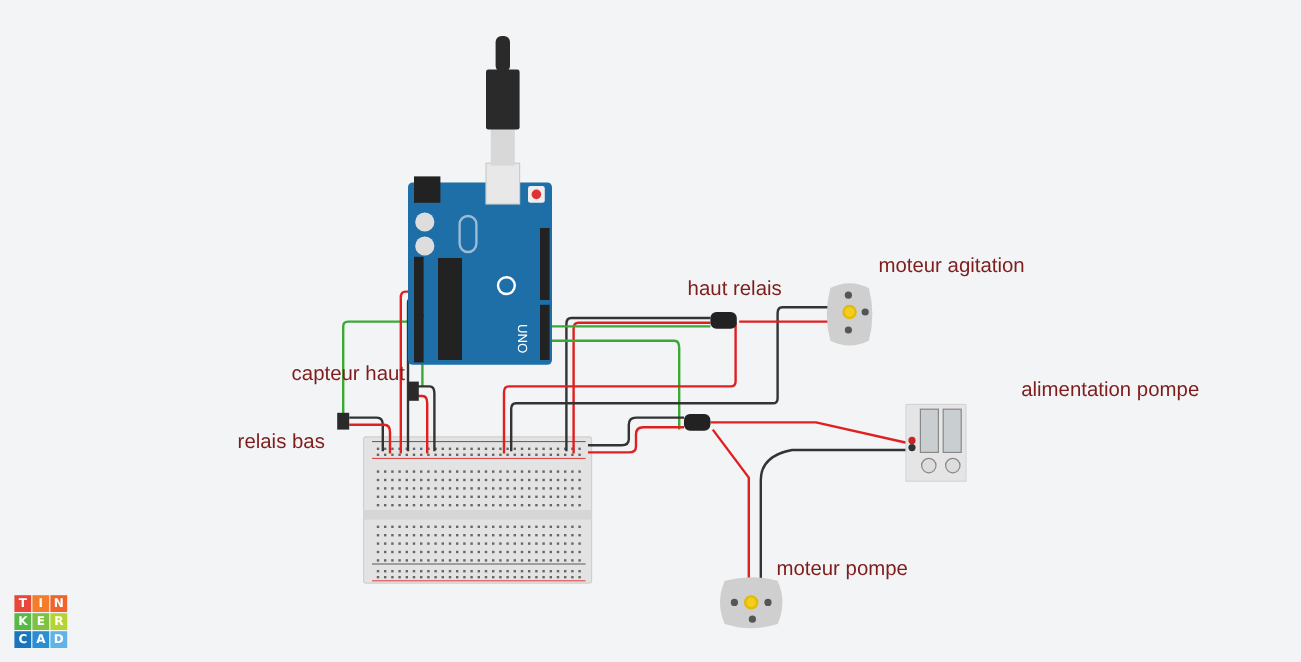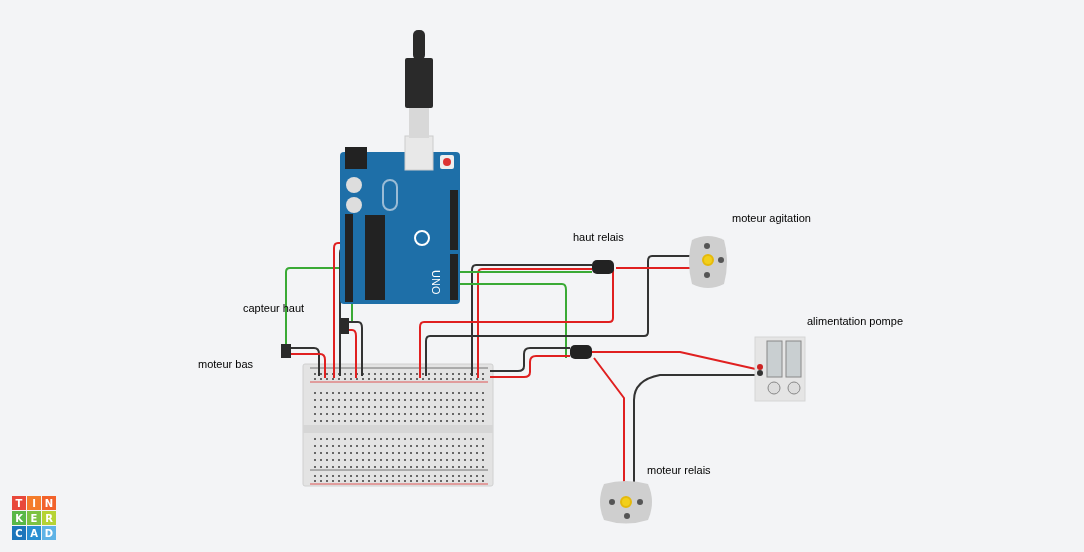--- a/index.html
+++ b/index.html
@@ -1,18 +1,18 @@
 <!DOCTYPE html>
 <html><head>
 <meta charset="utf-8">
 <style>
   html, body { margin:0; padding:0; }
   body { width:1084px; height:552px; background:#f3f4f6; overflow:hidden; position:relative; font-family:"Liberation Sans", sans-serif; }
   #canvas { position:absolute; left:0; top:0; }
-  .lbl { position:absolute; font-size:11px; color:#000000; white-space:nowrap; font-family:"Liberation Sans", sans-serif; }
+  .lbl { position:absolute; font-size:17px; color:#7f1d1d; white-space:nowrap; font-family:"Liberation Sans", sans-serif; }
   #logo { position:absolute; left:12px; top:496px; width:44px; height:44px; display:grid; grid-template-columns:repeat(3,14px); grid-template-rows:repeat(3,14px); gap:1px; }
   #logo span { display:flex; align-items:center; justify-content:center; color:#fff; font-weight:bold; font-size:10px; font-family:"DejaVu Sans", sans-serif; }
 </style>
 </head>
 <body>
 
 <svg id="canvas" width="1084" height="552" xmlns="http://www.w3.org/2000/svg">
 
   <g>
     <rect x="303" y="364" width="190" height="122" rx="2" fill="#e3e3e3" stroke="#d0d0d0"></rect>
@@ -518,25 +518,25 @@
   <g>
     <path d="M604 484 Q626 478 648 484 Q656 502 648 520 Q626 527 604 520 Q596 502 604 484Z" fill="#cfcfcf"></path>
     <circle cx="626" cy="502" r="5" fill="#f2cf1b" stroke="#e5b90b" stroke-width="2"></circle>
     <circle cx="612" cy="502" r="3" fill="#555"></circle>
       <circle cx="640" cy="502" r="3" fill="#555"></circle>
       <circle cx="627" cy="516" r="3" fill="#555"></circle>
   </g>
 </svg>
 
 <div class="lbl" style="left:243px;top:302px;text-align:center;">capteur haut</div>
-<div class="lbl" style="left:198px;top:358px;">moteur bas</div>
+<div class="lbl" style="left:198px;top:358px;">relais bas</div>
 <div class="lbl" style="left:573px;top:231px;">haut relais</div>
 <div class="lbl" style="left:732px;top:212px;">moteur agitation</div>
-<div class="lbl" style="left:807px;top:315px;">alimentation pompe</div>
-<div class="lbl" style="left:647px;top:464px;">moteur relais</div>
+<div class="lbl" style="left:851px;top:315px;">alimentation pompe</div>
+<div class="lbl" style="left:647px;top:464px;">moteur pompe</div>
 
 <div id="logo">
     <span style="background: rgb(232, 72, 59);">T</span>
     <span style="background: rgb(244, 124, 43);">I</span>
     <span style="background: rgb(242, 98, 43);">N</span>
     <span style="background: rgb(89, 184, 71);">K</span>
     <span style="background: rgb(125, 194, 66);">E</span>
     <span style="background: rgb(182, 211, 52);">R</span>
     <span style="background: rgb(27, 117, 187);">C</span>
     <span style="background: rgb(42, 143, 209);">A</span>

